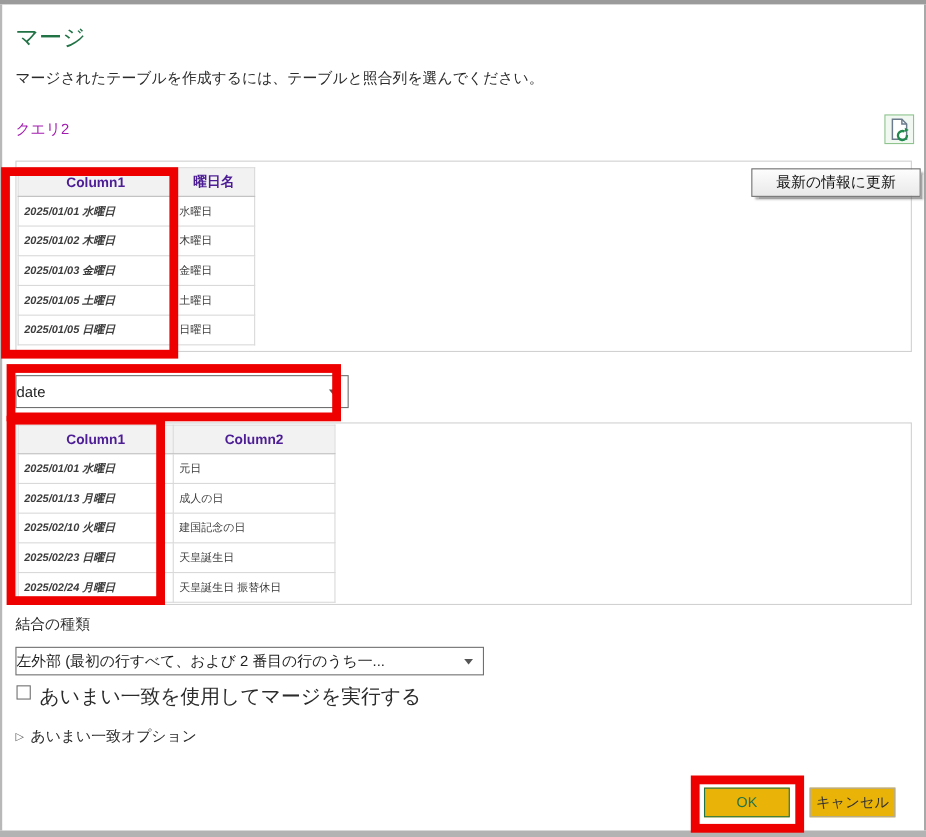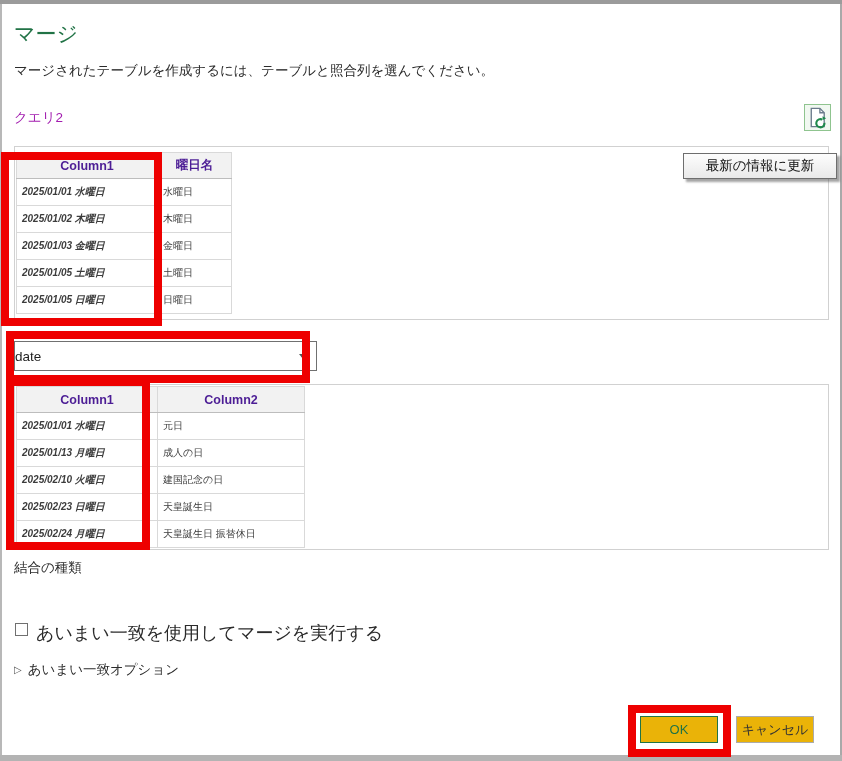--- a/index.html
+++ b/index.html
@@ -167,20 +167,24 @@
         </tr>
         <tr>
           <td class="selcol w-col1">2025/02/24 月曜日</td>
           <td class="w-col2">天皇誕生日 振替休日</td>
         </tr>
       </tbody>
     </table>
   </div>
 
   <div class="join-label">結合の種類</div>
+  <div class="select join-select">
+    <span class="val">左外部 (最初の行すべて、および 2 番目の行のうち一...</span>
+    <span class="caret"></span>
+  </div>
 
   <div class="checkbox-row">
     <span class="checkbox"></span>
     <span class="checkbox-label">あいまい一致を使用してマージを実行する</span>
   </div>
 
   <div class="expander">
     <span class="tri">▷</span><span>あいまい一致オプション</span>
   </div>
 

